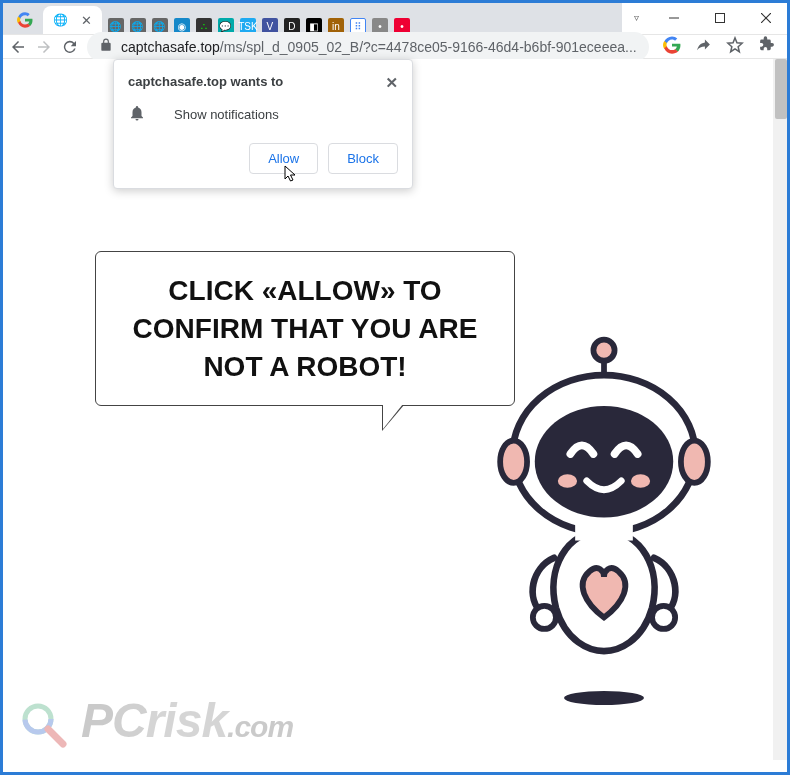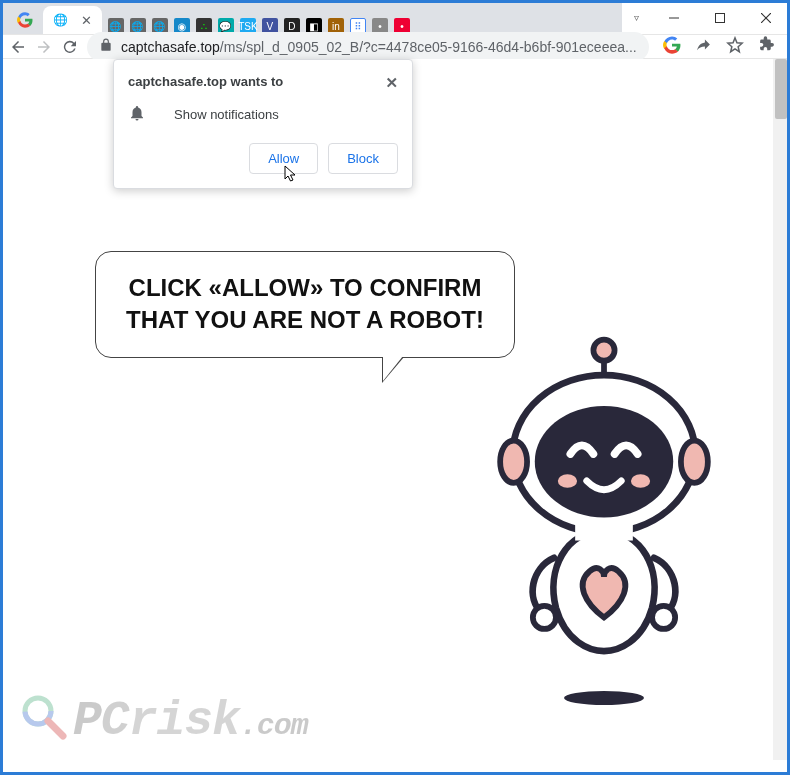--- a/index.html
+++ b/index.html
@@ -185,24 +185,24 @@
   }
   
   .bubble-wrap {
     position: absolute;
     left: 94px;
     top: 192px;
     width: 420px;
   }
   .bubble {
     border: 1px solid #444;
-    border-radius: 16px;
+    border-radius: 6px;
     padding: 20px 22px;
     font-weight: 700;
-    font-size: 24px;
+    font-size: 28px;
     text-align: center;
     line-height: 1.35;
     background: #fff;
     position: relative;
     color:#111;
   }
   .bubble::after, .bubble::before {
     content:"";
     position:absolute;
     right: 110px;
@@ -236,24 +236,24 @@
     height: 14px;
     background: #29283a;
     border-radius: 50%;
   }
   
   .watermark {
     position: absolute;
     left: 20px;
     bottom: 12px;
     display: flex;
-    align-items: flex-start;
-    gap: 6px;
+    align-items: flex-end;
+    gap: 14px;
     opacity: .35;
-    font-family: Liberation Mono, monospace;
+    font-family: Liberation Sans, sans-serif;
   }
   .wm-glass {
     width: 46px; height: 46px;
     position: relative;
   }
   .wm-text {
     font-size: 48px;
     font-weight: 700;
     font-style: italic;
     color: #6b6b6b;

